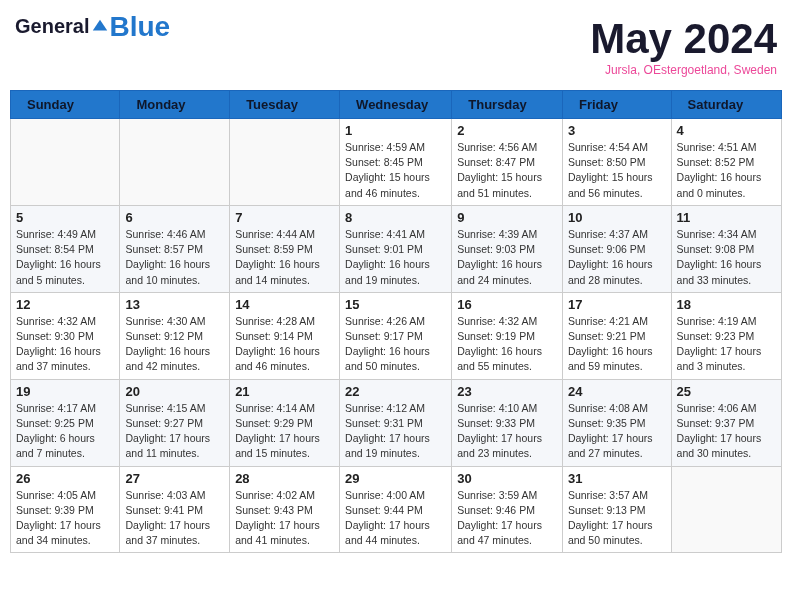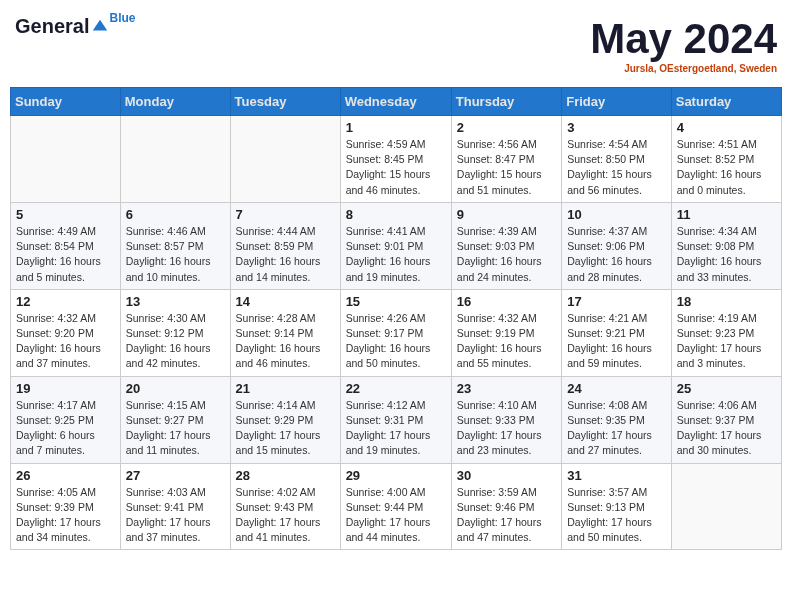--- a/index.html
+++ b/index.html
@@ -33,35 +33,34 @@
     }
     .title-area {
       text-align: right;
     }
     .month-title {
       font-size: 42px;
       font-weight: bold;
       color: #1a1a2e;
     }
     .location {
-      font-size: 10px;
-      color: #c2410c;
-      font-weight: bold;
+      font-size: 12px;
+      color: #ec4899;
     }
     .calendar {
       width: 100%;
       border-collapse: collapse;
       border: 1px solid #ccc;
     }
     .calendar th {
       background-color: #2277cc;
-      color: #e5e5e5;
+      color: #0f172a;
       font-size: 13px;
       font-weight: bold;
-      padding: 6px 4px;
+      padding: 6px 16px;
       text-align: left;
       border: 1px solid #1a66bb;
     }
     .calendar td {
       vertical-align: top;
       padding: 4px 5px;
       border: 1px solid #ccc;
       font-size: 10.5px;
       color: #333;
       width: 113px;
@@ -90,21 +89,21 @@
 <body>
 
 <div class="header">
   <div class="logo">
     <div class="logo-text">
       <span style="font-size:20px;font-weight:bold;color:#1a1a2e;">General</span>
       <svg class="logo-icon" viewBox="0 0 20 20">
         <polygon points="10,2 18,14 2,14" fill="#2277cc"></polygon>
       </svg>
     </div>
-    <span style="font-size:12px;font-weight:bold;color:#2277cc;margin-top:-4px;">Blue</span>
+    <span style="font-size:28px;font-weight:bold;color:#2277cc;margin-top:-4px;">Blue</span>
   </div>
   <div class="title-area">
     <div class="month-title">May 2024</div>
     <div class="location">Jursla, OEstergoetland, Sweden</div>
   </div>
 </div>
 
 <table class="calendar">
   <thead>
     <tr>
@@ -165,21 +164,21 @@
           <div class="day-info"><span>Sunrise: 4:37 AM</span><br><span>Sunset: 9:06 PM</span><br><span>Daylight: 16 hours and 28 minutes.</span></div>
         </td>
         <td>
           <span class="day-number">11</span>
           <div class="day-info"><span>Sunrise: 4:34 AM</span><br><span>Sunset: 9:08 PM</span><br><span>Daylight: 16 hours and 33 minutes.</span></div>
         </td>
       </tr>
       <tr>
         <td>
           <span class="day-number">12</span>
-          <div class="day-info"><span>Sunrise: 4:32 AM</span><br><span>Sunset: 9:20 PM</span><br><span>Daylight: 16 hours and 37 minutes.</span></div>
+          <div class="day-info"><span>Sunrise: 4:32 AM</span><br><span>Sunset: 9:30 PM</span><br><span>Daylight: 16 hours and 37 minutes.</span></div>
         </td>
         <td>
           <span class="day-number">13</span>
           <div class="day-info"><span>Sunrise: 4:30 AM</span><br><span>Sunset: 9:12 PM</span><br><span>Daylight: 16 hours and 42 minutes.</span></div>
         </td>
         <td>
           <span class="day-number">14</span>
           <div class="day-info"><span>Sunrise: 4:28 AM</span><br><span>Sunset: 9:14 PM</span><br><span>Daylight: 16 hours and 46 minutes.</span></div>
         </td>
         <td>

